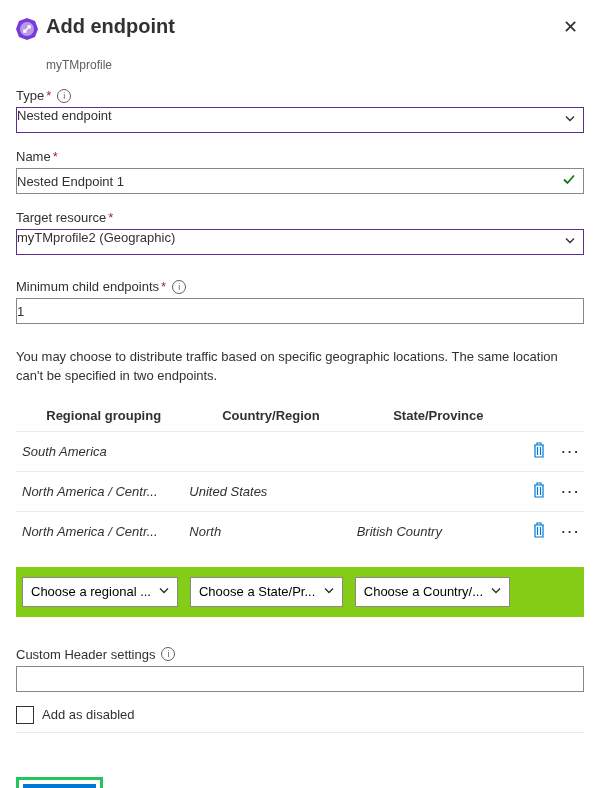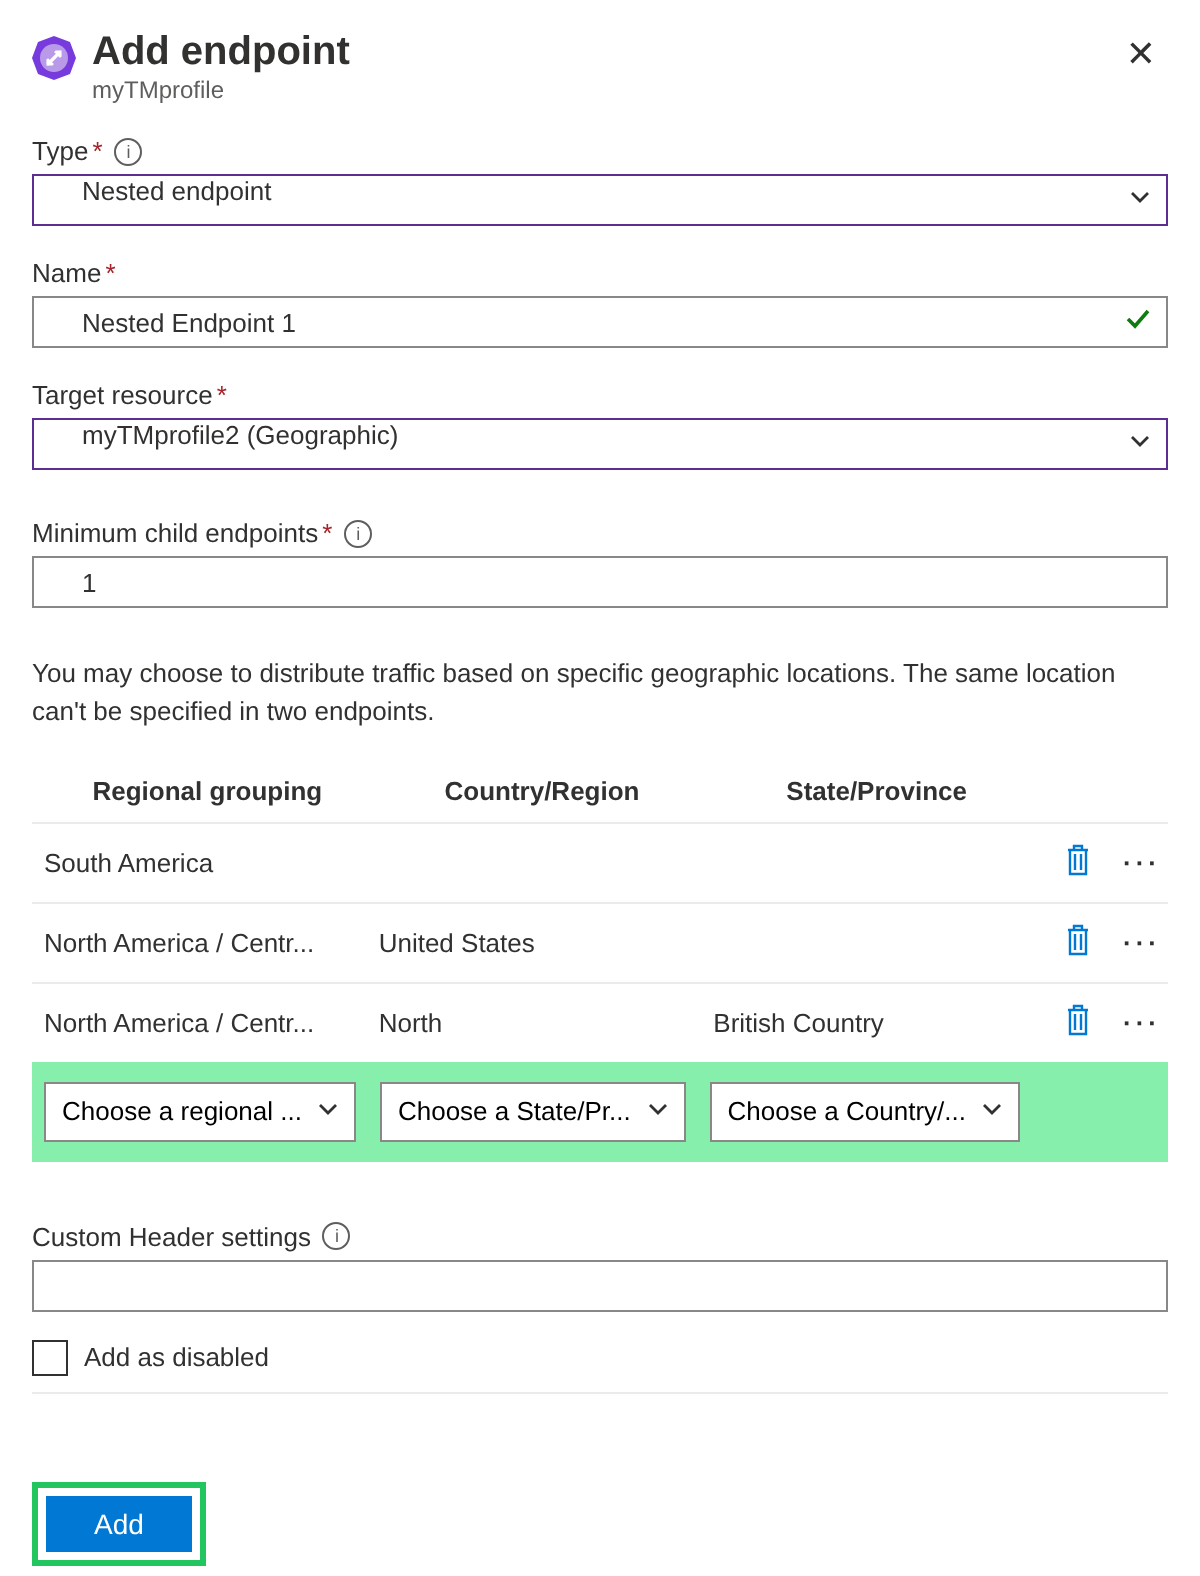--- a/index.html
+++ b/index.html
@@ -12,37 +12,37 @@
       background: #fff;
       width: 600px;
     }
     .panel { padding: 14px 16px; }
     .header-row { display: flex; align-items: flex-start; }
     .header-icon {
       width: 22px; height: 22px; flex-shrink:0; margin-right:8px; margin-top:4px;
     }
     .header-titles { flex:1; }
     .header-title { font-size: 20px; font-weight:600; line-height:1.2; }
-    .header-sub { font-size:12px; color:#605e5c; margin-top:0; }
+    .header-sub { font-size:12px; color:#605e5c; margin-top:20px; }
     .close-btn {
       font-size: 18px; color:#323130; cursor:pointer; padding:4px 6px;
       line-height:1; background:none; border:none;
     }
 
     .section { margin-top: 16px; }
     .label-row { display:flex; align-items:center; font-size:13px; color:#323130; margin-bottom:4px; }
     .req { color:#a4262c; margin-left:2px; }
     .info-icon {
       display:inline-flex; align-items:center; justify-content:center;
       width:14px; height:14px; border:1px solid #605e5c; border-radius:50%;
       font-size:9px; color:#605e5c; margin-left:6px; cursor:default;
     }
     .field-wrap { position:relative; }
     .select-box, .text-box {
-      width:100%; height:26px; border:1px solid #8a8886; padding:0 28px 0 24px;
+      width:100%; height:26px; border:1px solid #8a8886; padding:0 28px 0 0;
       font-size:13px; background:#fff; color:#323130; border-radius:0;
     }
     .select-box.focused { border-color:#5c2e91; }
     .chev {
       position:absolute; right:8px; top:50%; transform:translateY(-50%);
       pointer-events:none; color:#323130; font-size:12px;
     }
     .valid-tick {
       position:absolute; right:8px; top:50%; transform:translateY(-50%);
       color:#107c10; font-size:14px; pointer-events:none;
@@ -55,31 +55,31 @@
       grid-template-columns: 1fr 1fr 1fr 30px 26px;
       align-items:center;
       column-gap:4px;
     }
     .geo-head { font-weight:600; font-size:13px; padding:8px 0 8px 6px;text-align:center; }
     .geo-row {
       padding:10px 0 10px 6px;
       border-top:1px solid #edebe9;
       font-size:13px;
     }
-    .ell { white-space:nowrap; overflow:hidden; text-overflow:ellipsis; padding-right:8px; }
+    .ell { white-space:nowrap; overflow:hidden; text-overflow:ellipsis; padding-right:8px;font-style:italic; }
     .row-del { color:#0078d4; cursor:pointer; display:flex; justify-content:center; }
     .row-more { cursor:pointer; display:flex; justify-content:center; letter-spacing:2px; font-weight:700; color:#323130; }
 
     .chooser-row {
       display:grid;
       grid-template-columns: 1fr 1fr 1fr 56px;
       column-gap:12px;
-      background:#86efac;
+      background:#84cc16;
       padding:10px 6px;
-      margin-top:0;
+      margin-top:16px;
     }
     .chooser {
       position:relative;
       height:30px;
     }
     .chooser-btn {
       width:100%; height:100%; border:1px solid #8a8886; background:#fff;
       text-align:left; font-size:13px; padding:0 26px 0 8px;
       white-space:nowrap; overflow:hidden; text-overflow:ellipsis;
       cursor:pointer;

